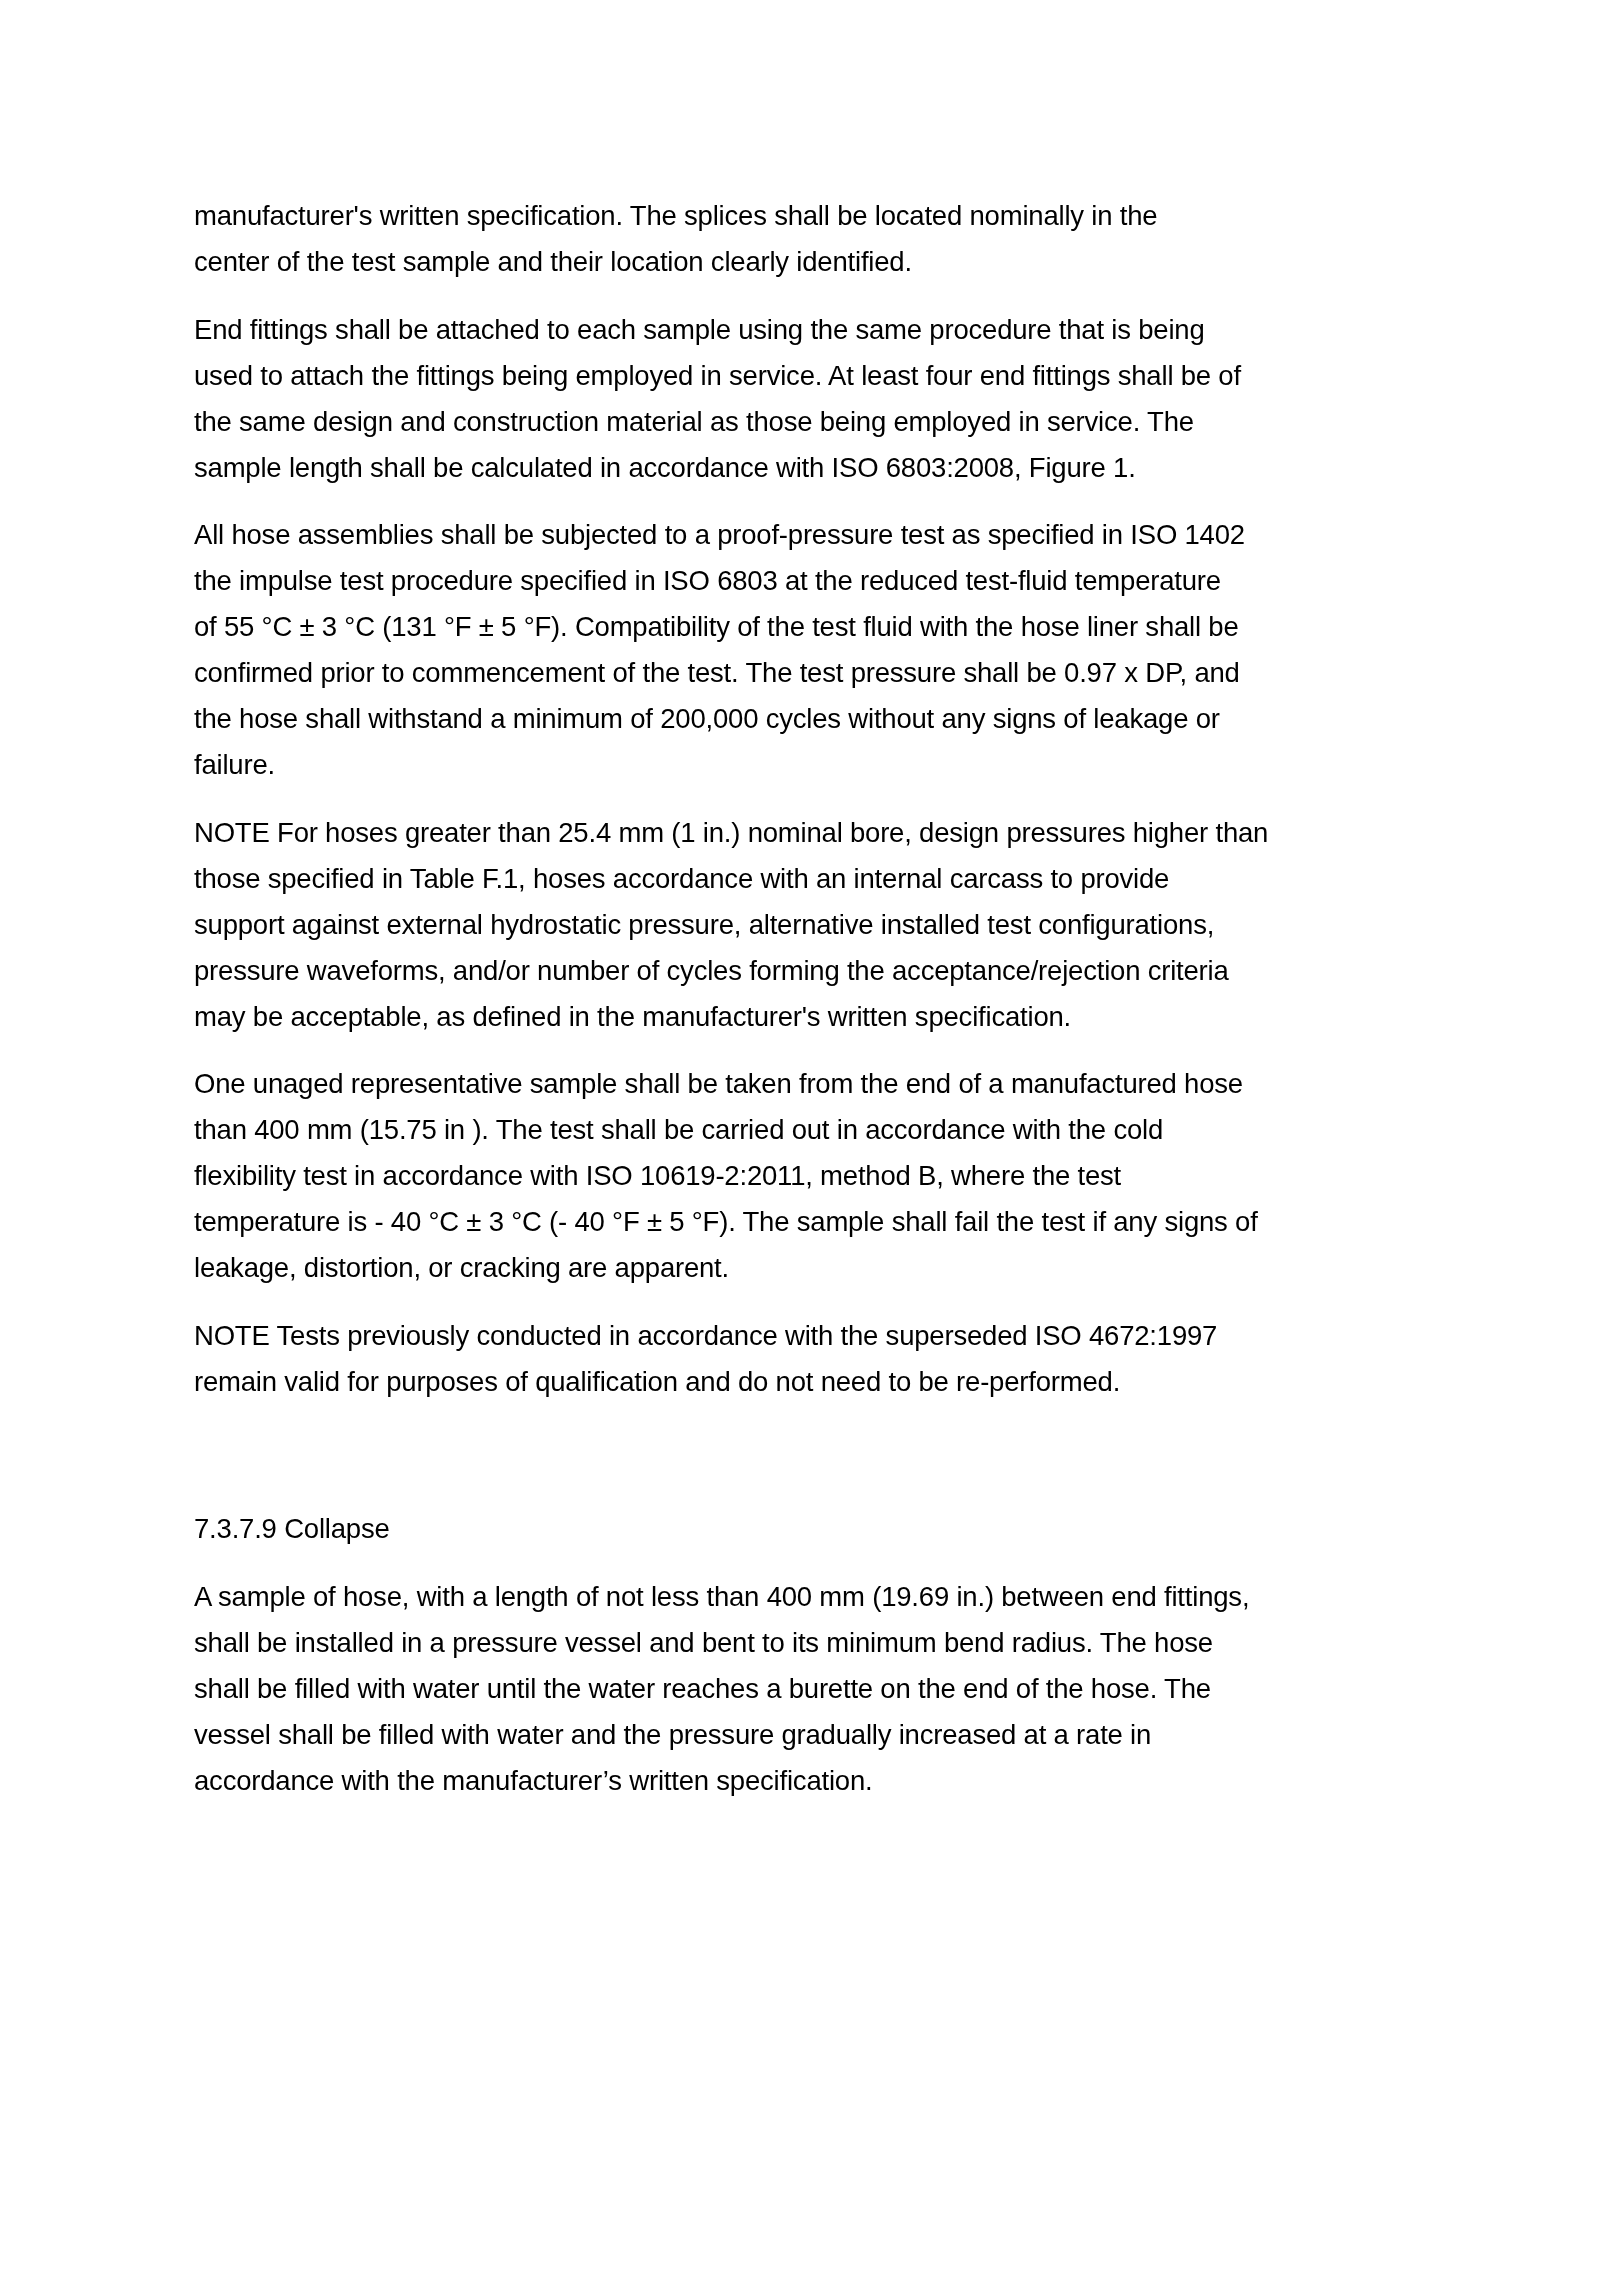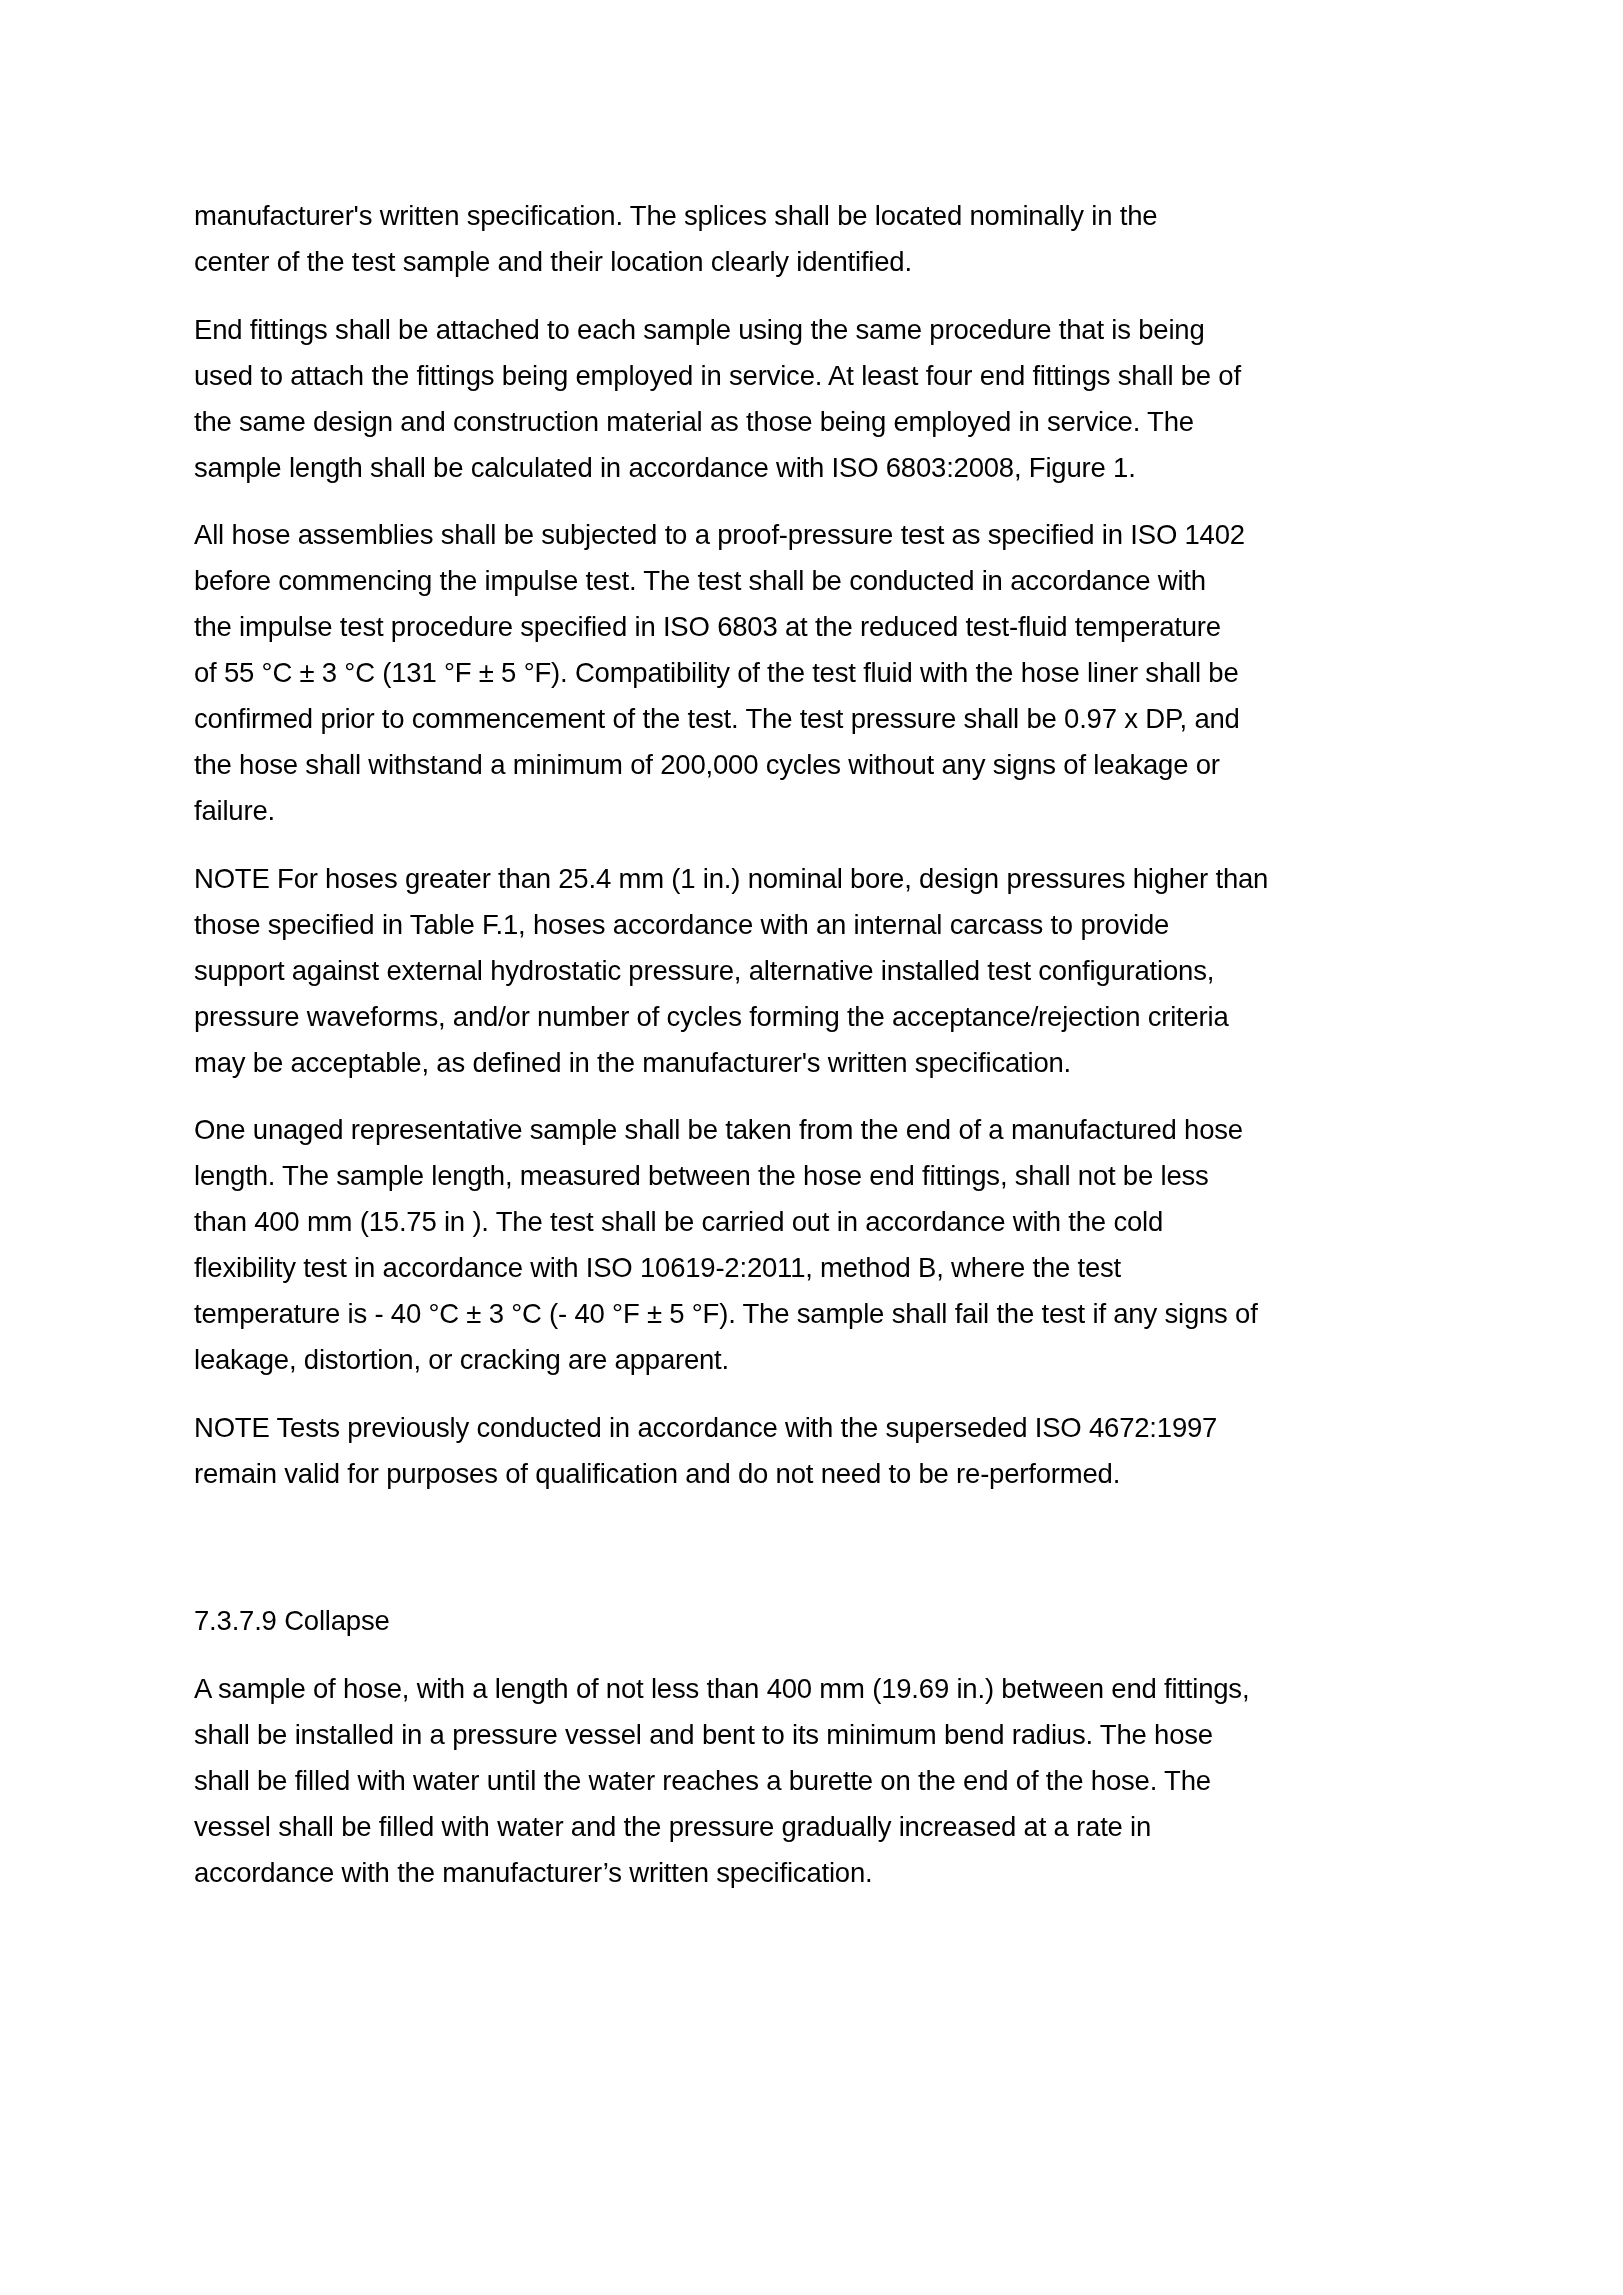--- a/index.html
+++ b/index.html
@@ -48,40 +48,38 @@
 
   <div class="para">
     <div class="line">End fittings shall be attached to each sample using the same procedure that is being</div>
     <div class="line">used to attach the fittings being employed in service. At least four end fittings shall be of</div>
     <div class="line">the same design and construction material as those being employed in service. The</div>
     <div class="line">sample length shall be calculated in accordance with ISO 6803:2008, Figure 1.</div>
   </div>
 
   <div class="para">
     <div class="line">All hose assemblies shall be subjected to a proof-pressure test as specified in ISO 1402</div>
-    <div class="line">before commencing the impulse test. The test shall be conducted in accordance with</div>
     <div class="line">the impulse test procedure specified in ISO 6803 at the reduced test-fluid temperature</div>
     <div class="line">of 55 °C ± 3 °C (131 °F ± 5 °F). Compatibility of the test fluid with the hose liner shall be</div>
     <div class="line">confirmed prior to commencement of the test. The test pressure shall be 0.97 x DP, and</div>
     <div class="line">the hose shall withstand a minimum of 200,000 cycles without any signs of leakage or</div>
     <div class="line">failure.</div>
   </div>
 
   <div class="para">
     <div class="line">NOTE For hoses greater than 25.4 mm (1 in.) nominal bore, design pressures higher than</div>
     <div class="line">those specified in Table F.1, hoses accordance with an internal carcass to provide</div>
     <div class="line">support against external hydrostatic pressure, alternative installed test configurations,</div>
     <div class="line">pressure waveforms, and/or number of cycles forming the acceptance/rejection criteria</div>
     <div class="line">may be acceptable, as defined in the manufacturer's written specification.</div>
   </div>
 
 
   <div class="para">
     <div class="line">One unaged representative sample shall be taken from the end of a manufactured hose</div>
-    <div class="line">length. The sample length, measured between the hose end fittings, shall not be less</div>
     <div class="line">than 400 mm (15.75 in ). The test shall be carried out in accordance with the cold</div>
     <div class="line">flexibility test in accordance with ISO 10619-2:2011, method B, where the test</div>
     <div class="line">temperature is - 40 °C ± 3 °C (- 40 °F ± 5 °F). The sample shall fail the test if any signs of</div>
     <div class="line">leakage, distortion, or cracking are apparent.</div>
   </div>
 
   <div class="para">
     <div class="line">NOTE Tests previously conducted in accordance with the superseded ISO 4672:1997</div>
     <div class="line">remain valid for purposes of qualification and do not need to be re-performed.</div>
   </div>

